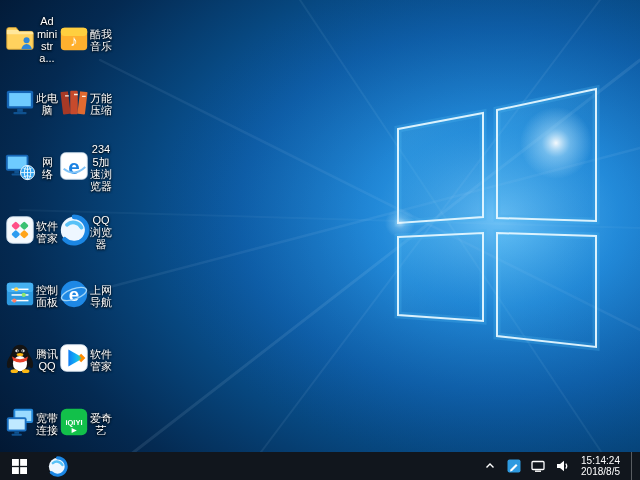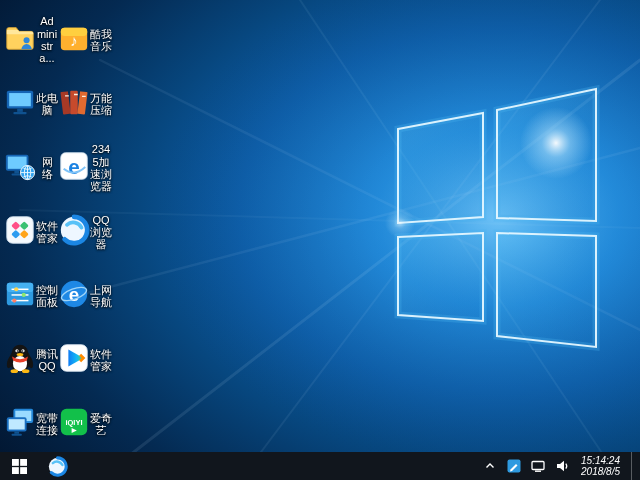--- a/index.html
+++ b/index.html
@@ -17,21 +17,21 @@
   .dicon .lbl { margin-top:5px; font-size:11px; line-height:1.12; color:#fff; text-align:center;
     max-width:54px; word-break:break-all;
     text-shadow:0 1px 2px rgba(0,0,0,.95), 0 0 3px rgba(0,0,0,.8); }
 
   .taskbar { position:absolute; left:0; right:0; bottom:0; height:28px; z-index:5;
     background:#11161d; display:flex; align-items:stretch; }
   .tbtn { width:38px; border:none; background:transparent; display:flex; align-items:center;
     justify-content:center; cursor:pointer; }
   .tray { margin-left:auto; display:flex; align-items:center; gap:8px; padding:0 3px 0 6px; }
   .tray-ic { width:16px; height:16px; display:flex; align-items:center; justify-content:center; cursor:pointer; }
-  .clock { color:#fff; font-size:10px; line-height:11px; text-align:center; cursor:pointer; padding:0 3px;font-style:italic; }
+  .clock { color:#fff; font-size:10px; line-height:11px; text-align:center; cursor:pointer; padding:0 3px; }
   .show-desktop { width:6px; align-self:stretch; border-left:1px solid rgba(255,255,255,.3); cursor:pointer; }
 </style>
 </head>
 <body>
 
 <div class="desktop">
 
   <svg class="wp" viewBox="0 0 640 480" preserveAspectRatio="none">
     <defs>
       <radialGradient id="bgGlow" cx="0.5" cy="0.5" r="0.5">

